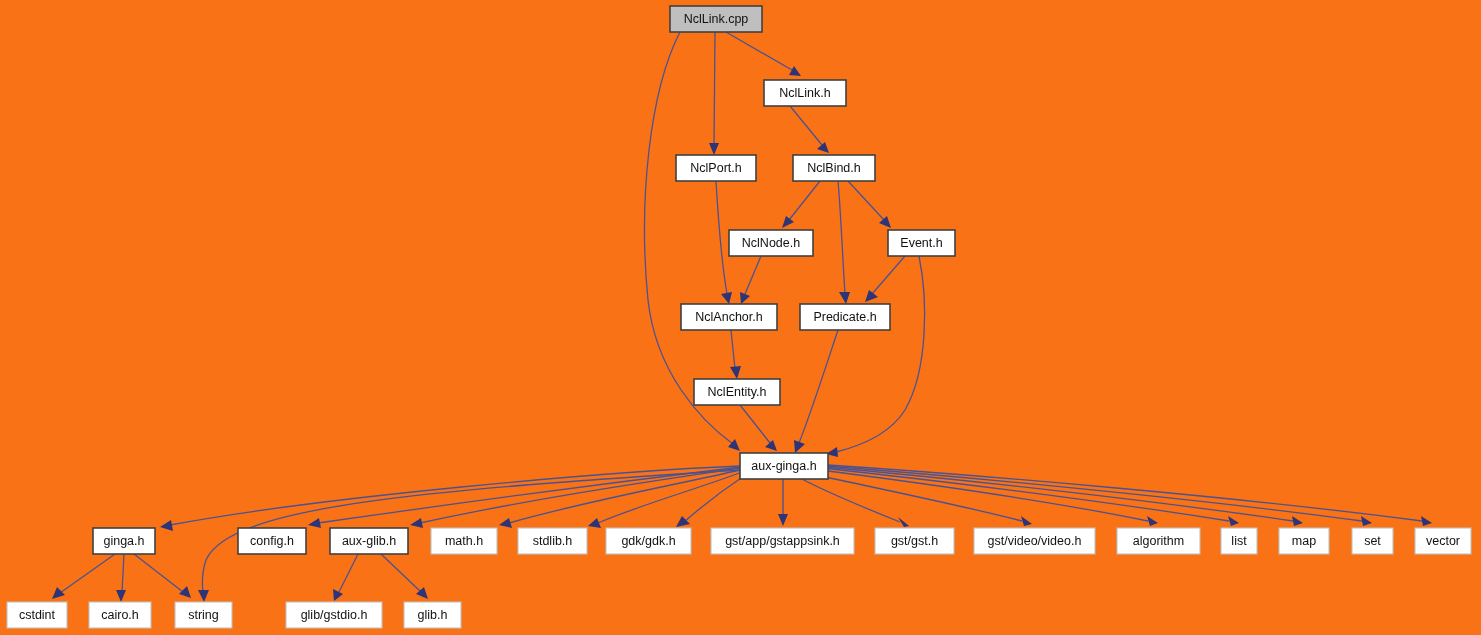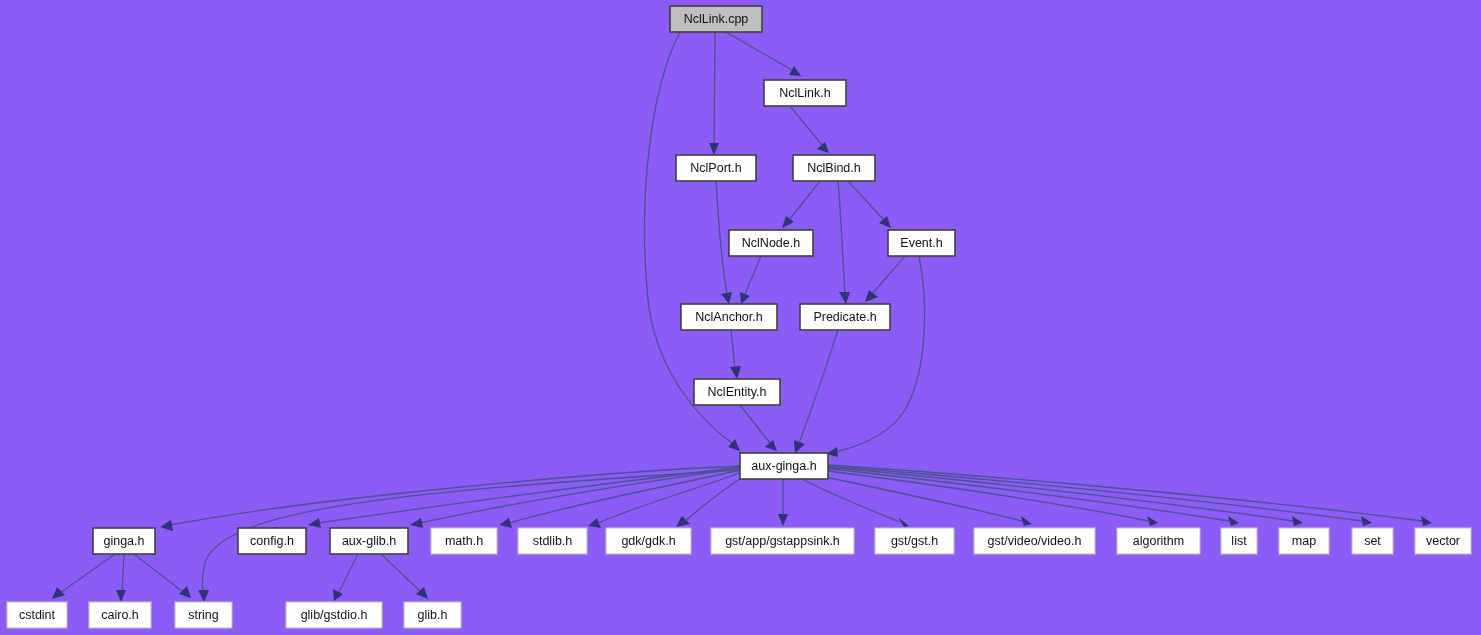--- a/index.html
+++ b/index.html
@@ -1,18 +1,18 @@
 <!DOCTYPE html>
 <html><head>
 <meta charset="utf-8">
 <style>
   html,body{margin:0;padding:0;background:#ffffff;}
   body{width:1481px;height:635px;overflow:hidden;
        font-family:"Liberation Sans","DejaVu Sans",sans-serif;}
-  #graph-root{position:relative;width:1481px;height:635px;background:#8b5cf6;}
+  #graph-root{position:relative;width:1481px;height:635px;background:#f97316;}
   svg.graph{position:absolute;left:0;top:0;width:1481px;height:635px;}
   .node-rect{fill:#ffffff;}
   .node-rect.root{fill:#bfbfbf;stroke:#404040;stroke-width:1.6;}
   .node-rect.strong{stroke:#404040;stroke-width:1.6;}
   .node-rect.weak{stroke:#c0c0c0;stroke-width:1.1;}
   .node-label{font-family:"Liberation Sans","DejaVu Sans",sans-serif;
               font-size:12.5px;fill:#111111;text-anchor:middle;
               dominant-baseline:middle;}
   .edge{fill:none;stroke:#4a5291;stroke-width:1.3;}
   .arrow-head{fill:#2e3475;stroke:none;}

